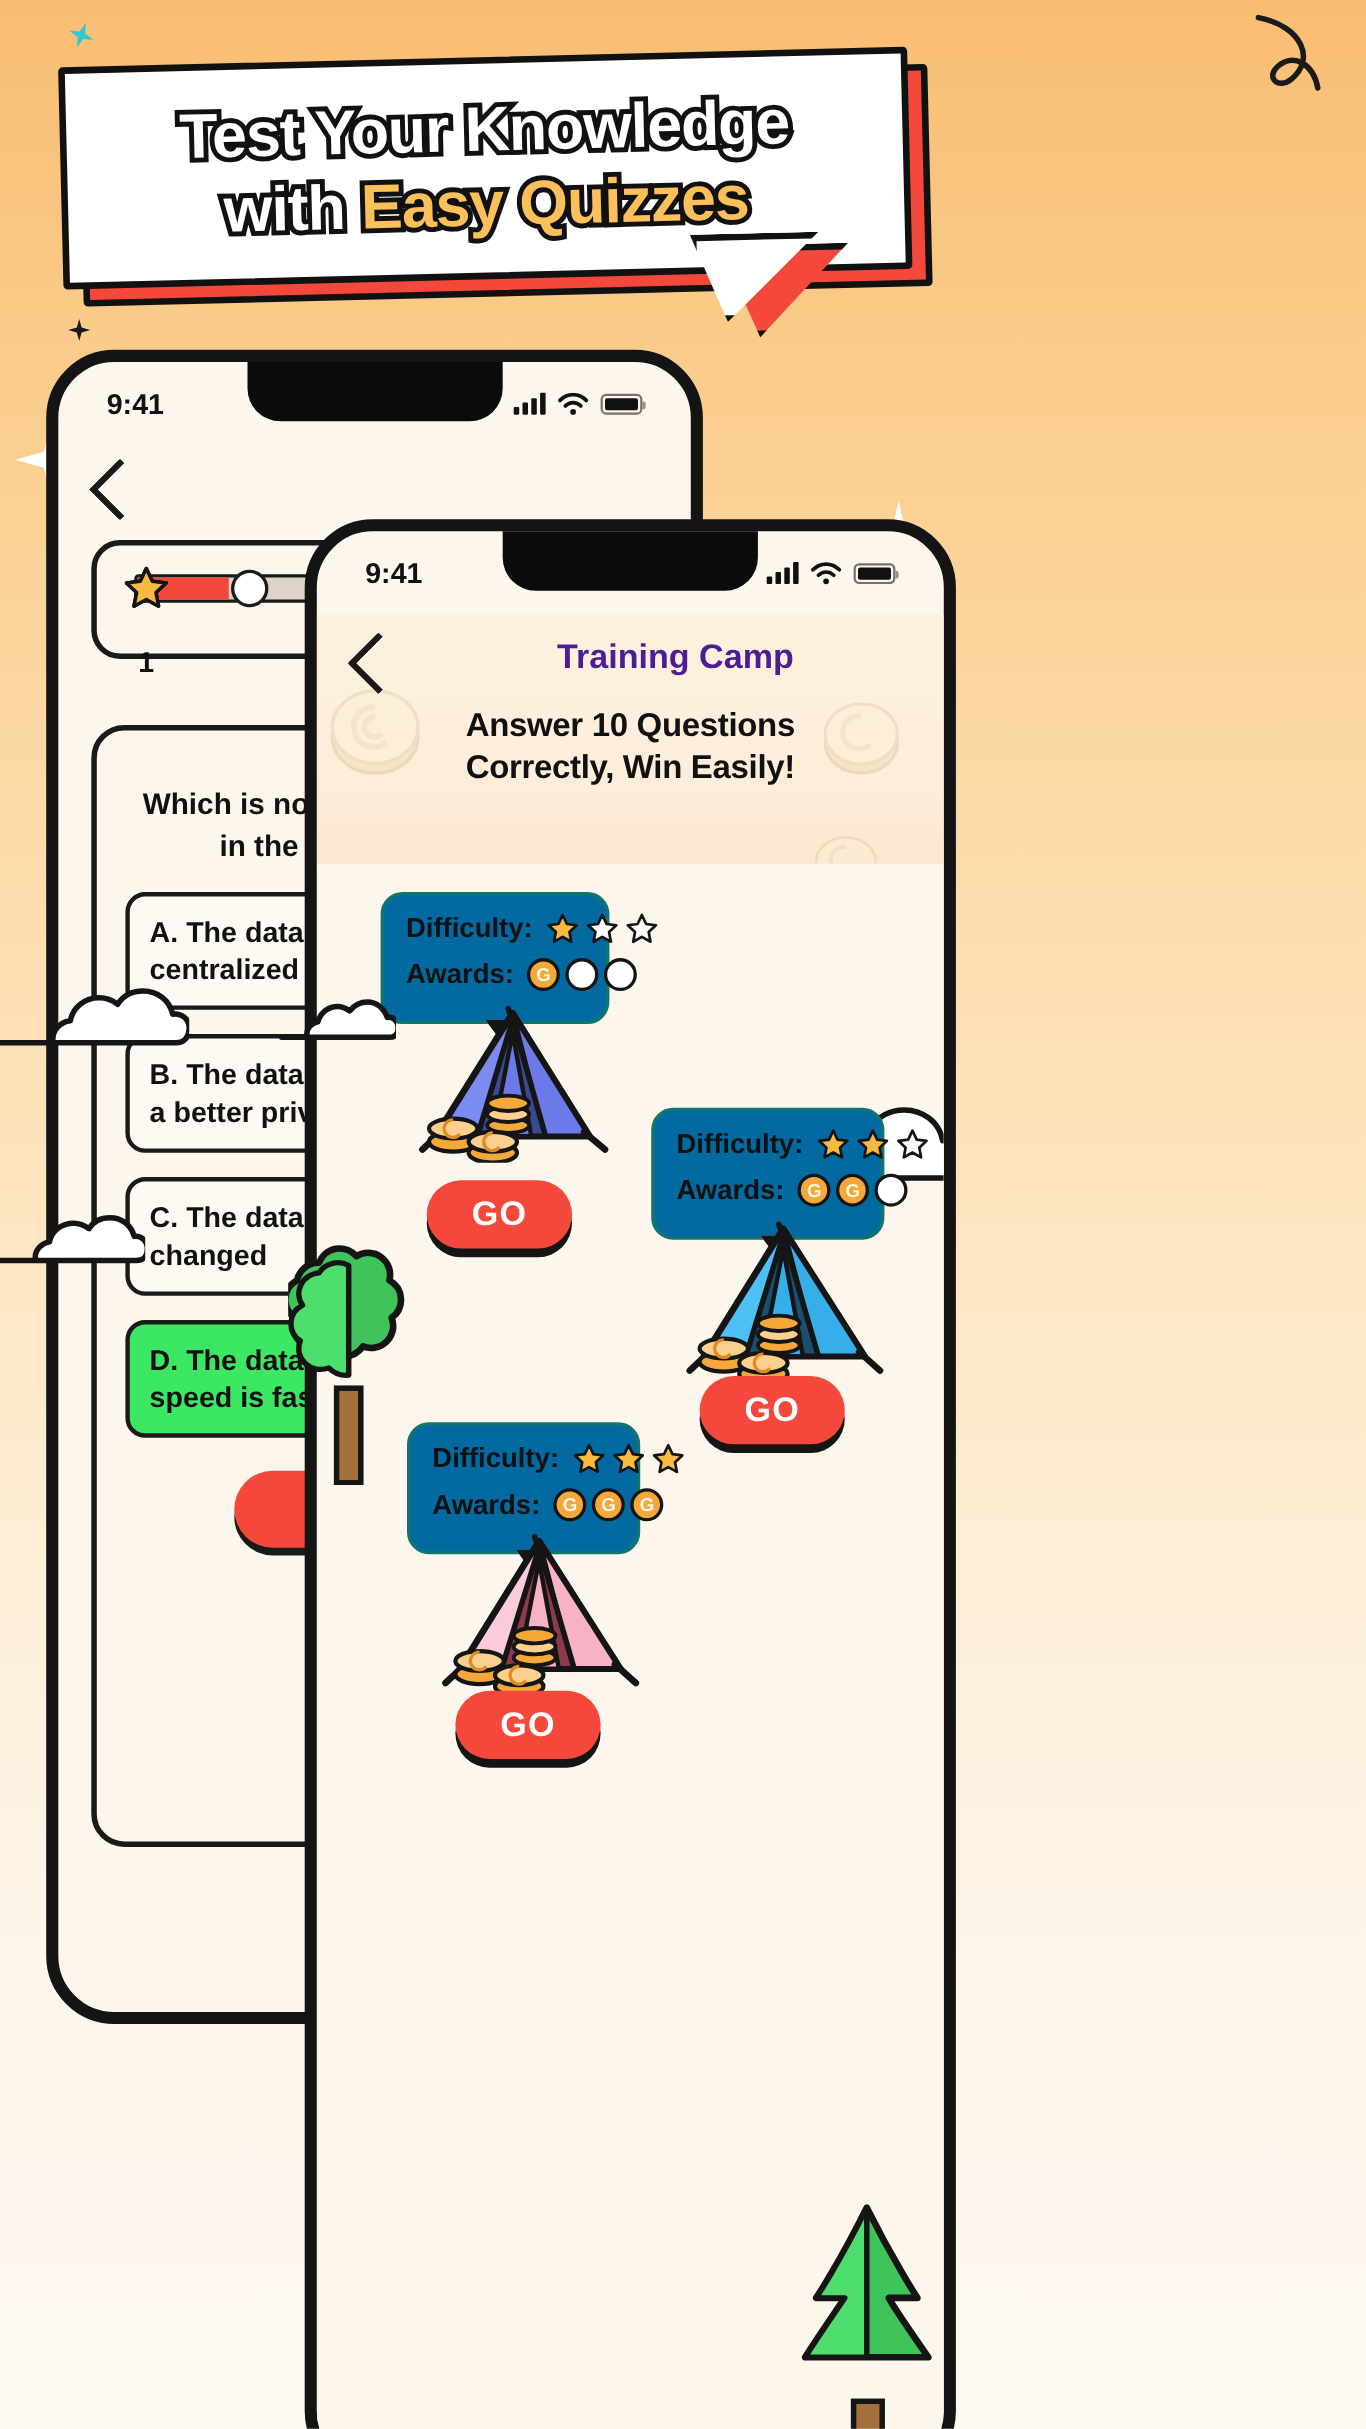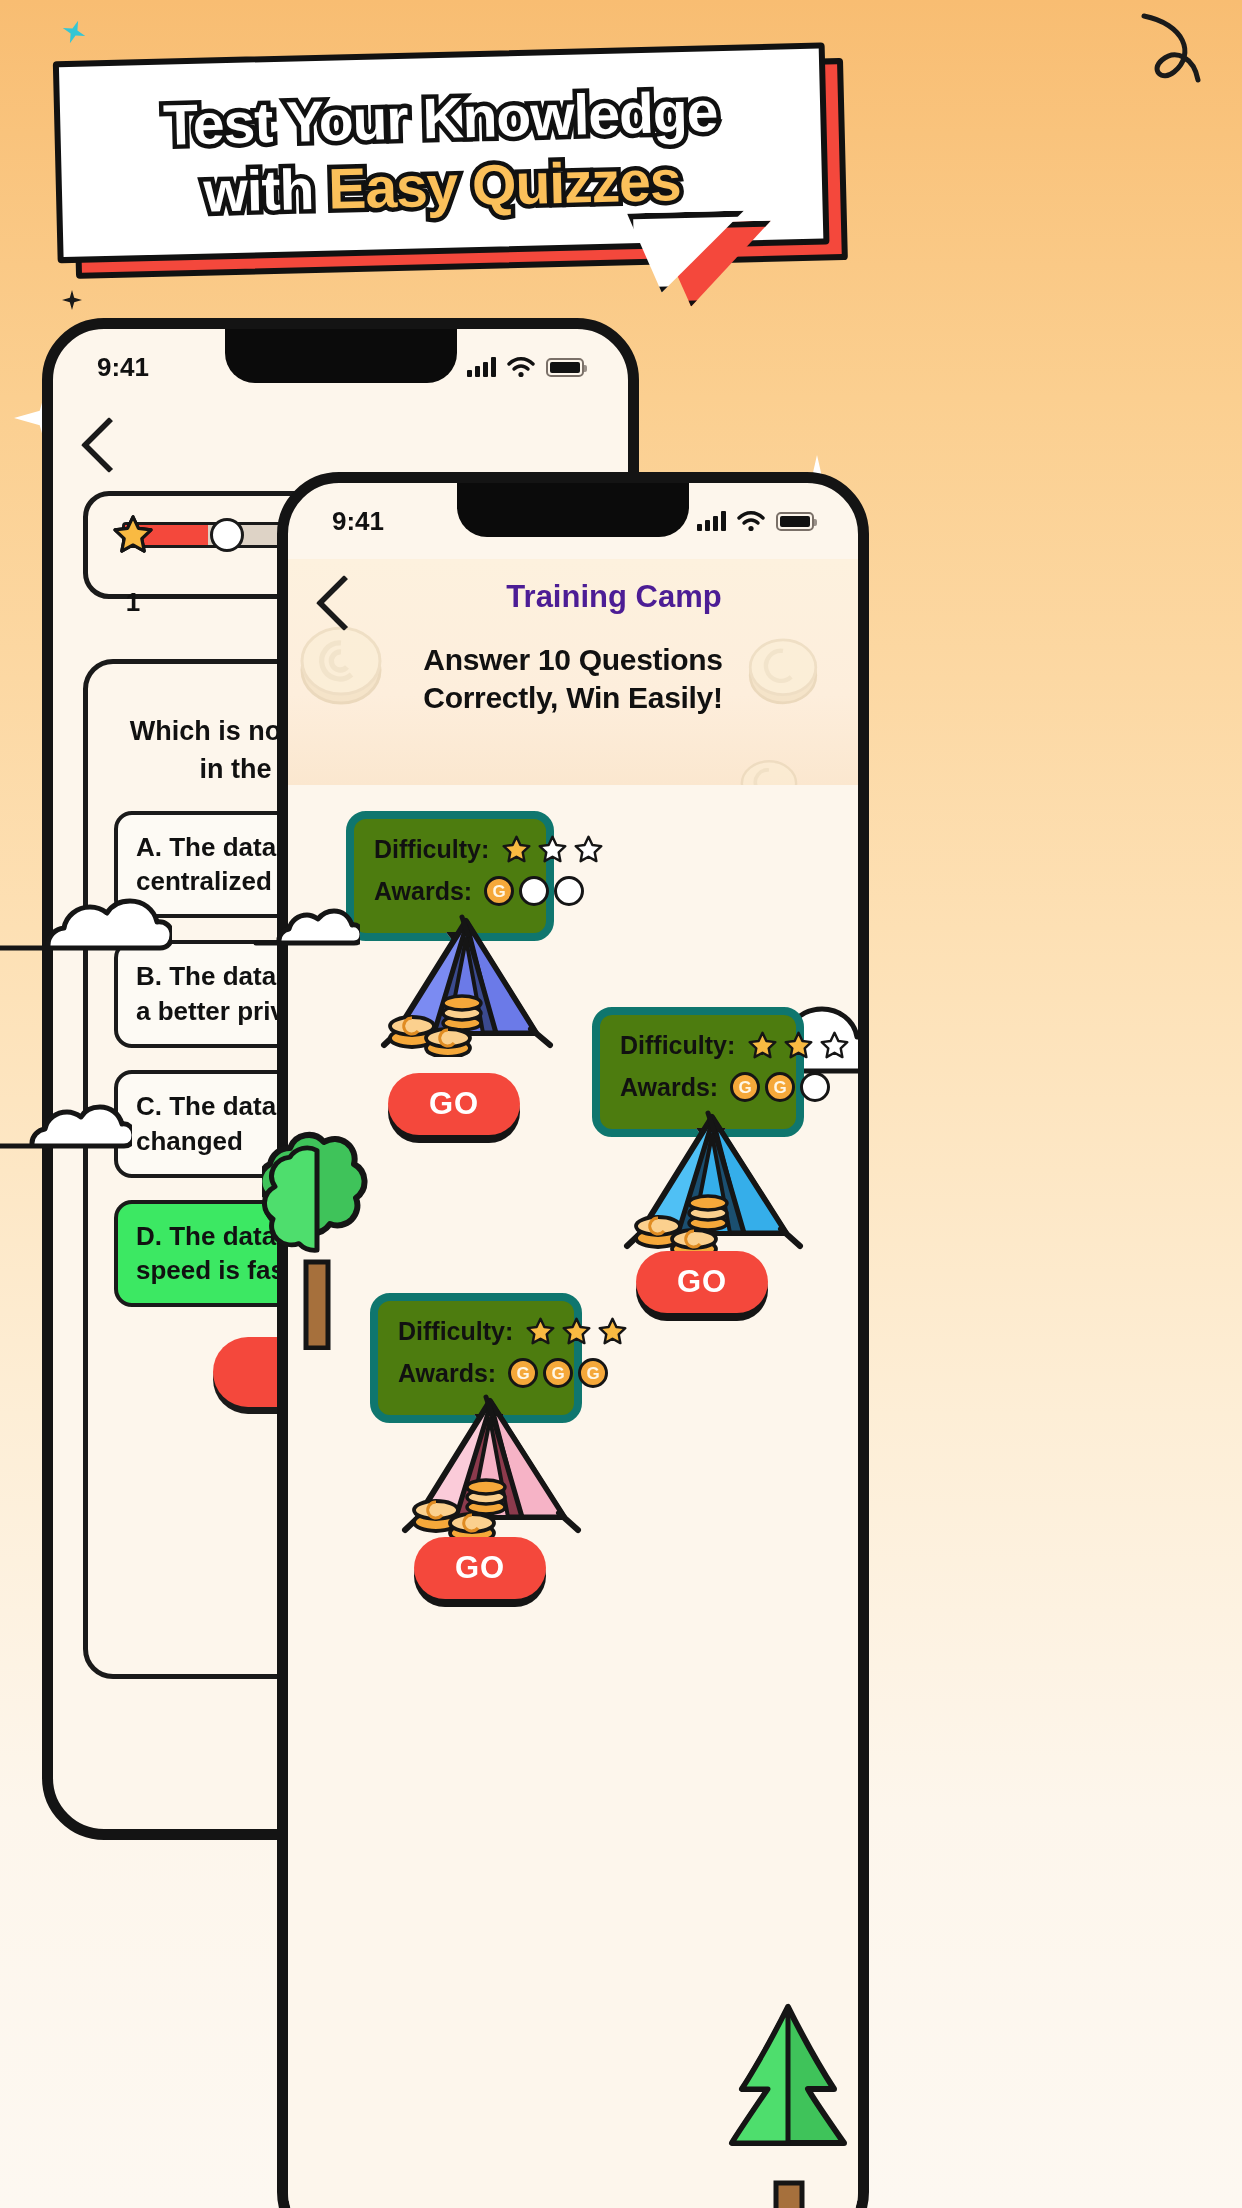--- a/index.html
+++ b/index.html
@@ -157,21 +157,21 @@
   }
   .hdr-coin{position:absolute;opacity:.55;}
 
   #fr-body{
     position:absolute;left:0;top:302px;width:100%;bottom:0;
     background:#fdf6ec;overflow:hidden;
   }
 
   
   .diff-card{
-    position:absolute;background:#4d7c0f;border:8px solid #0f766e;border-radius:20px;
+    position:absolute;background:#0369a1;border:3px solid #0f766e;border-radius:20px;
     padding:15px 20px 16px;box-sizing:border-box;
   }
   .diff-row{display:flex;align-items:center;gap:12px;margin-bottom:11px;}
   .diff-row:last-child{margin-bottom:0;}
   .diff-lbl{font-size:25px;font-weight:bold;color:#111;white-space:nowrap;}
   .icons{display:flex;align-items:center;gap:5px;}
   .st{width:31px;height:31px;display:block;}
   .cn{width:30px;height:30px;border-radius:50%;border:3px solid #151515;box-sizing:border-box;
       display:flex;align-items:center;justify-content:center;background:#fff;}
   .cn.filled{background:#f5a83a;border-color:#151515;}

